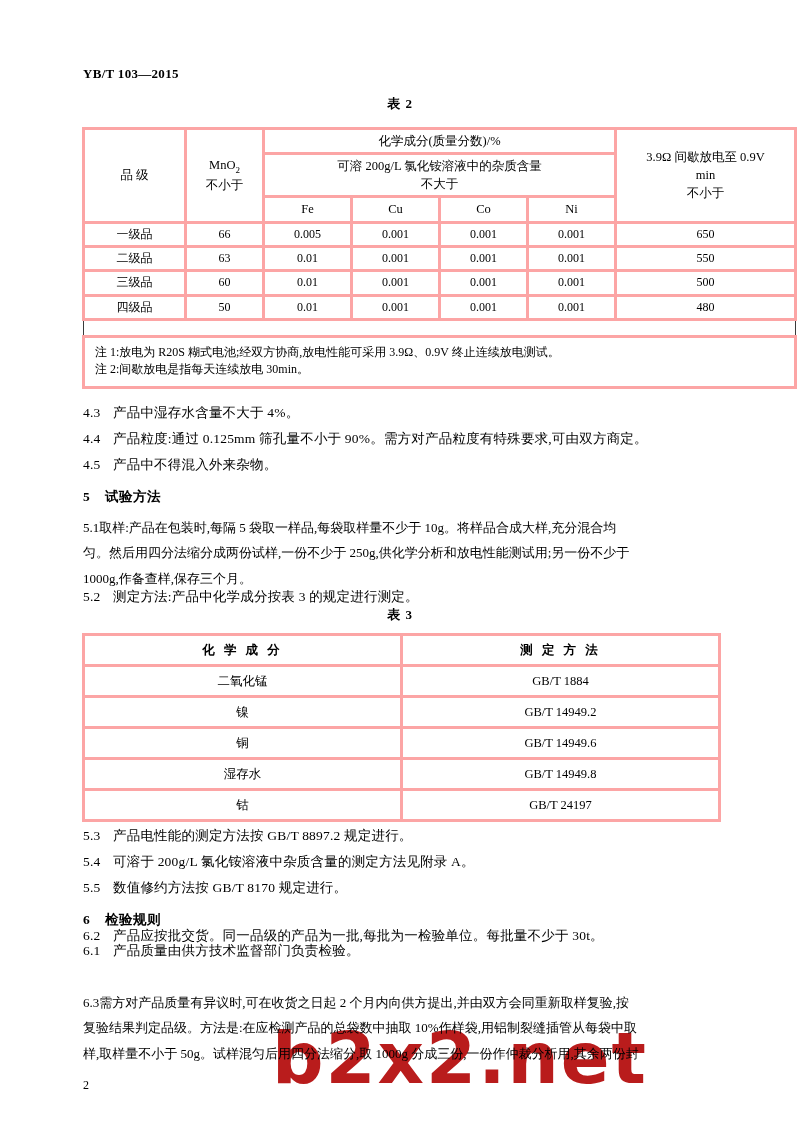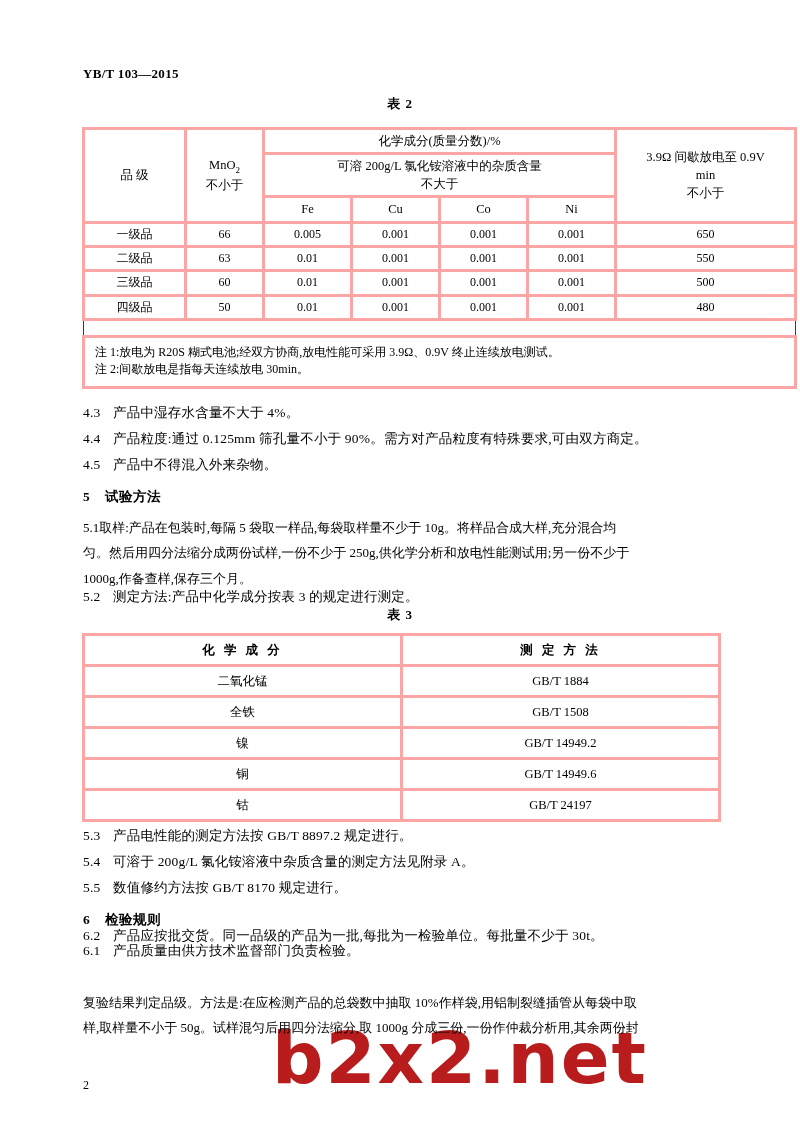--- a/index.html
+++ b/index.html
@@ -303,32 +303,32 @@
         <tbody>
           <tr class="t3-head">
             <td>化 学 成 分</td>
             <td>测 定 方 法</td>
           </tr>
           <tr>
             <td>二氧化锰</td>
             <td>GB/T 1884</td>
           </tr>
           <tr>
-            <td>全铁</td>
-            <td>GB/T 1508</td>
-          </tr>
-          <tr>
             <td>镍</td>
             <td>GB/T 14949.2</td>
           </tr>
           <tr>
             <td>铜</td>
             <td>GB/T 14949.6</td>
           </tr>
           <tr>
+            <td>湿存水</td>
+            <td>GB/T 14949.8</td>
+          </tr>
+          <tr>
             <td>钴</td>
             <td>GB/T 24197</td>
           </tr>
         </tbody>
       </table>
     </div>
 
     <div class="para" style="left:83px; top:823px; width:660px;">
       <span class="num">5.3</span><span>产品电性能的测定方法按 GB/T 8897.2 规定进行。</span>
     </div>
@@ -344,20 +344,21 @@
     </div>
 
     <div class="para" style="left:83px; top:938px; width:660px;">
       <span class="num">6.1</span><span>产品质量由供方技术监督部门负责检验。</span>
     </div>
     <div class="para" style="left:83px; top:923px; width:660px;">
       <span class="num">6.2</span><span>产品应按批交货。同一品级的产品为一批,每批为一检验单位。每批量不少于 30t。</span>
     </div>
 
     <div class="para-block" style="left:83px; top:990px;">
+      <div class="line"><span class="num">6.3</span><span>需方对产品质量有异议时,可在收货之日起 2 个月内向供方提出,并由双方会同重新取样复验,按</span></div>
       <div class="line">复验结果判定品级。方法是:在应检测产品的总袋数中抽取 10%作样袋,用铝制裂缝插管从每袋中取</div>
       <div class="line">样,取样量不小于 50g。试样混匀后用四分法缩分,取 1000g 分成三份,一份作仲裁分析用,其余两份封</div>
     </div>
 
     <div class="page-number">2</div>
 
   </div>
 </div>
 
 </body></html>

